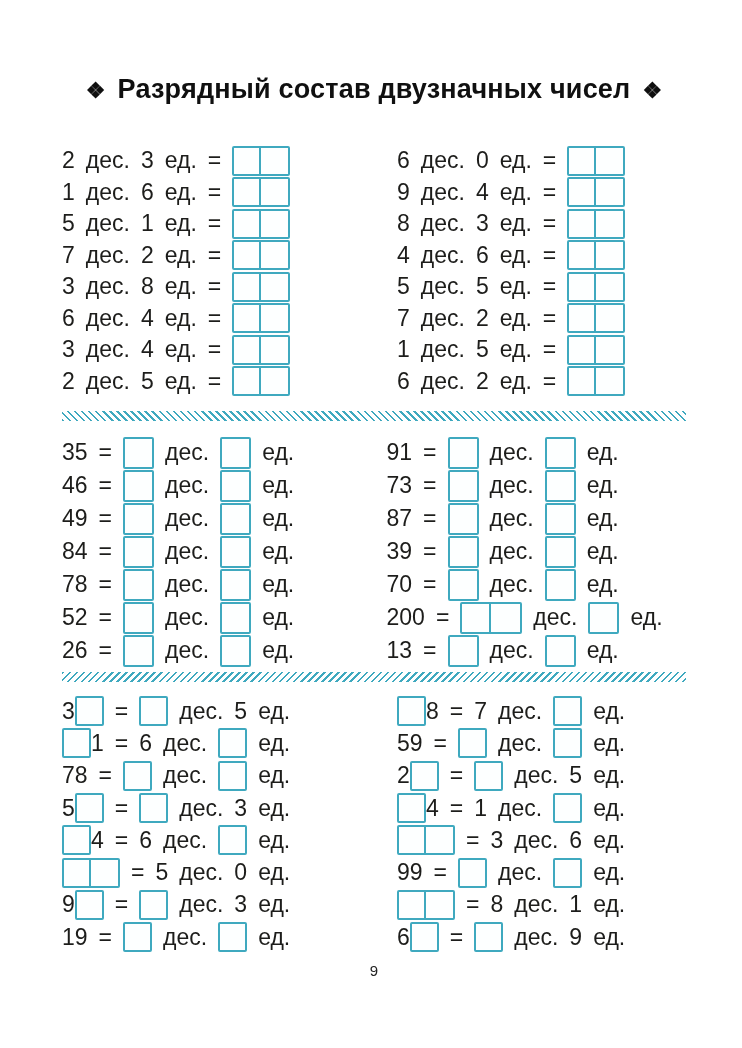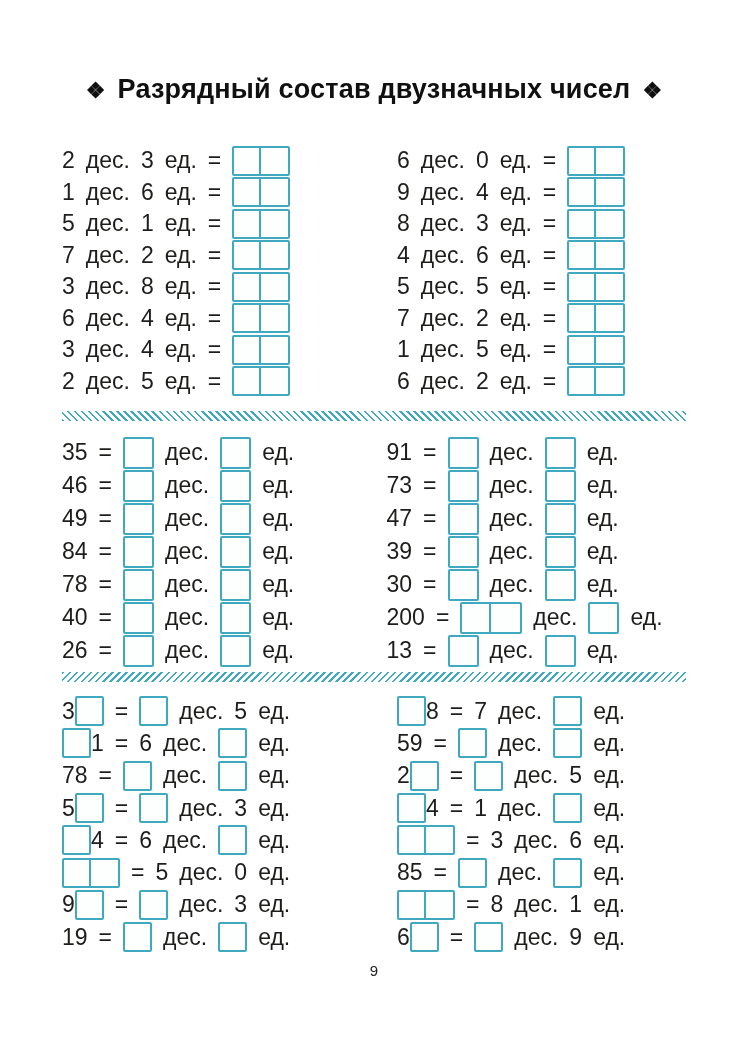--- a/index.html
+++ b/index.html
@@ -271,21 +271,21 @@
         </div>
         <div class="row">
           <span class="txt">78</span>
           <span class="txt gap">=</span>
           <span class="box gap"></span>
           <span class="txt gap">дес.</span>
           <span class="box gap"></span>
           <span class="txt gap">ед.</span>
         </div>
         <div class="row">
-          <span class="txt">40</span>
+          <span class="txt">52</span>
           <span class="txt gap">=</span>
           <span class="box gap"></span>
           <span class="txt gap">дес.</span>
           <span class="box gap"></span>
           <span class="txt gap">ед.</span>
         </div>
         <div class="row">
           <span class="txt">26</span>
           <span class="txt gap">=</span>
           <span class="box gap"></span>
@@ -305,37 +305,37 @@
         </div>
         <div class="row">
           <span class="txt">73</span>
           <span class="txt gap">=</span>
           <span class="box gap"></span>
           <span class="txt gap">дес.</span>
           <span class="box gap"></span>
           <span class="txt gap">ед.</span>
         </div>
         <div class="row">
-          <span class="txt">47</span>
+          <span class="txt">87</span>
           <span class="txt gap">=</span>
           <span class="box gap"></span>
           <span class="txt gap">дес.</span>
           <span class="box gap"></span>
           <span class="txt gap">ед.</span>
         </div>
         <div class="row">
           <span class="txt">39</span>
           <span class="txt gap">=</span>
           <span class="box gap"></span>
           <span class="txt gap">дес.</span>
           <span class="box gap"></span>
           <span class="txt gap">ед.</span>
         </div>
         <div class="row">
-          <span class="txt">30</span>
+          <span class="txt">70</span>
           <span class="txt gap">=</span>
           <span class="box gap"></span>
           <span class="txt gap">дес.</span>
           <span class="box gap"></span>
           <span class="txt gap">ед.</span>
         </div>
         <div class="row">
           <span class="txt">200</span>
           <span class="txt gap">=</span>
           <span class="box double gap">
@@ -475,21 +475,21 @@
             <span class="cell"></span>
             <span class="cell"></span>
           </span>
           <span class="txt gap">=</span>
           <span class="txt gap">3</span>
           <span class="txt gap">дес.</span>
           <span class="txt gap">6</span>
           <span class="txt gap">ед.</span>
         </div>
         <div class="row">
-          <span class="txt">85</span>
+          <span class="txt">99</span>
           <span class="txt gap">=</span>
           <span class="box gap"></span>
           <span class="txt gap">дес.</span>
           <span class="box gap"></span>
           <span class="txt gap">ед.</span>
         </div>
         <div class="row">
           <span class="box double">
             <span class="cell"></span>
             <span class="cell"></span>

